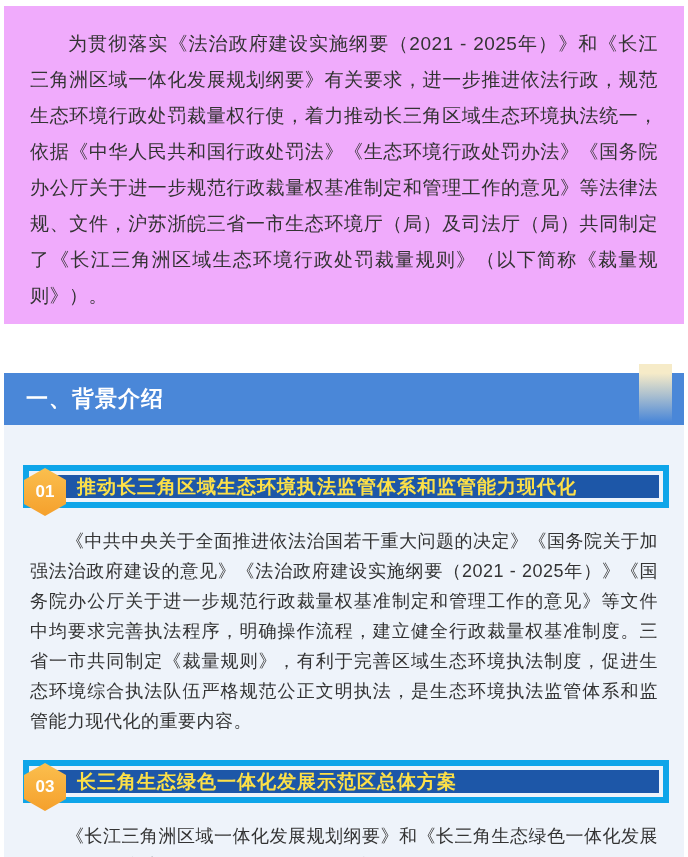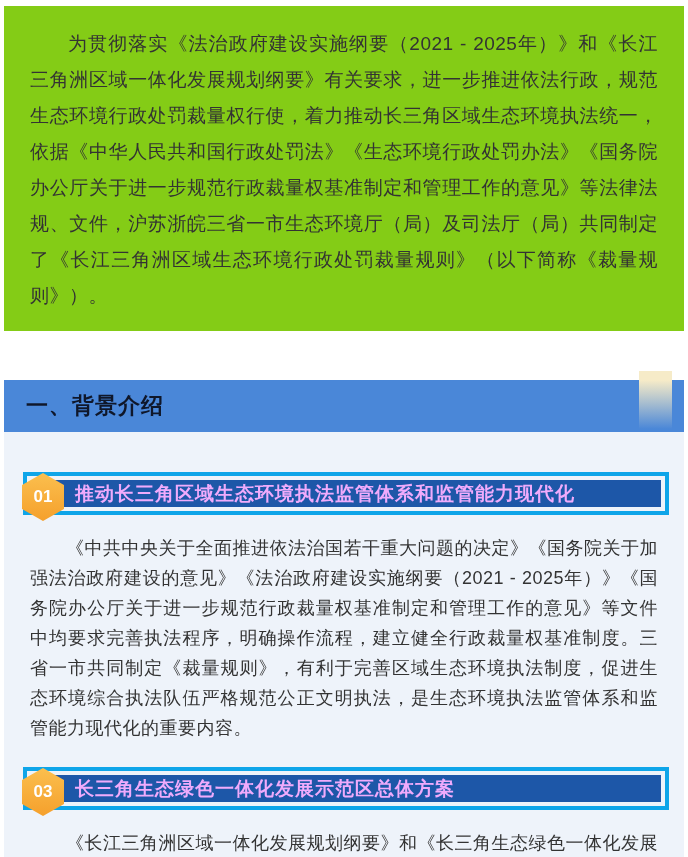--- a/index.html
+++ b/index.html
@@ -12,22 +12,22 @@
     width: 688px;
     height: 857px;
     overflow: hidden;
     background: #ffffff;
   }
   .content {
     margin: 6px 4px 0 4px;
   }
   
   .intro-card {
-    background: #84cc16;
-    padding: 20px 26px 17px 26px;
+    background: #f0abfc;
+    padding: 20px 26px 10px 26px;
     box-sizing: border-box;
     min-height: 278px;
   }
   .intro-card p {
     margin: 0;
     font-size: 19px;
     line-height: 36px;
     color: #333333;
     text-align: justify;
     text-indent: 2em;
@@ -43,54 +43,54 @@
   .section-bar {
     position: relative;
     height: 52px;
     background: #4a87d8;
     display: flex;
     align-items: center;
     padding-left: 22px;
     box-sizing: border-box;
   }
   .section-bar-title {
-    color: #0f172a;
+    color: #ffffff;
     font-size: 22px;
     font-weight: bold;
     letter-spacing: 1px;
   }
   .deco-strip {
     position: absolute;
     right: 12px;
     top: -9px;
     width: 33px;
     height: 58px;
     background: linear-gradient(180deg, #f6ebc8 0%, #f6ebc8 16%, rgba(246,235,200,0.55) 55%, rgba(246,235,200,0) 100%);
     pointer-events: none;
   }
   
   .subsection-first { margin-top: 40px; }
   .sub-header {
     position: relative;
     margin: 0 15px 0 19px;
     height: 43px;
-    border: 4px solid #0ea5e9;
+    border: 6px solid #0ea5e9;
     box-sizing: border-box;
   }
   .sub-header-inner {
     position: absolute;
     top: 4px; left: 4px; right: 4px; bottom: 4px;
     background: #1d57a8;
     display: flex;
     align-items: center;
     padding-left: 44px;
     box-sizing: border-box;
   }
   .sub-title {
-    color: #f0abfc;
+    color: #fde047;
     font-size: 19px;
     font-weight: bold;
     letter-spacing: 1px;
   }
   .hex-badge {
     position: absolute;
     left: -5px;
     top: -3px;
     width: 42px;
     height: 48px;

